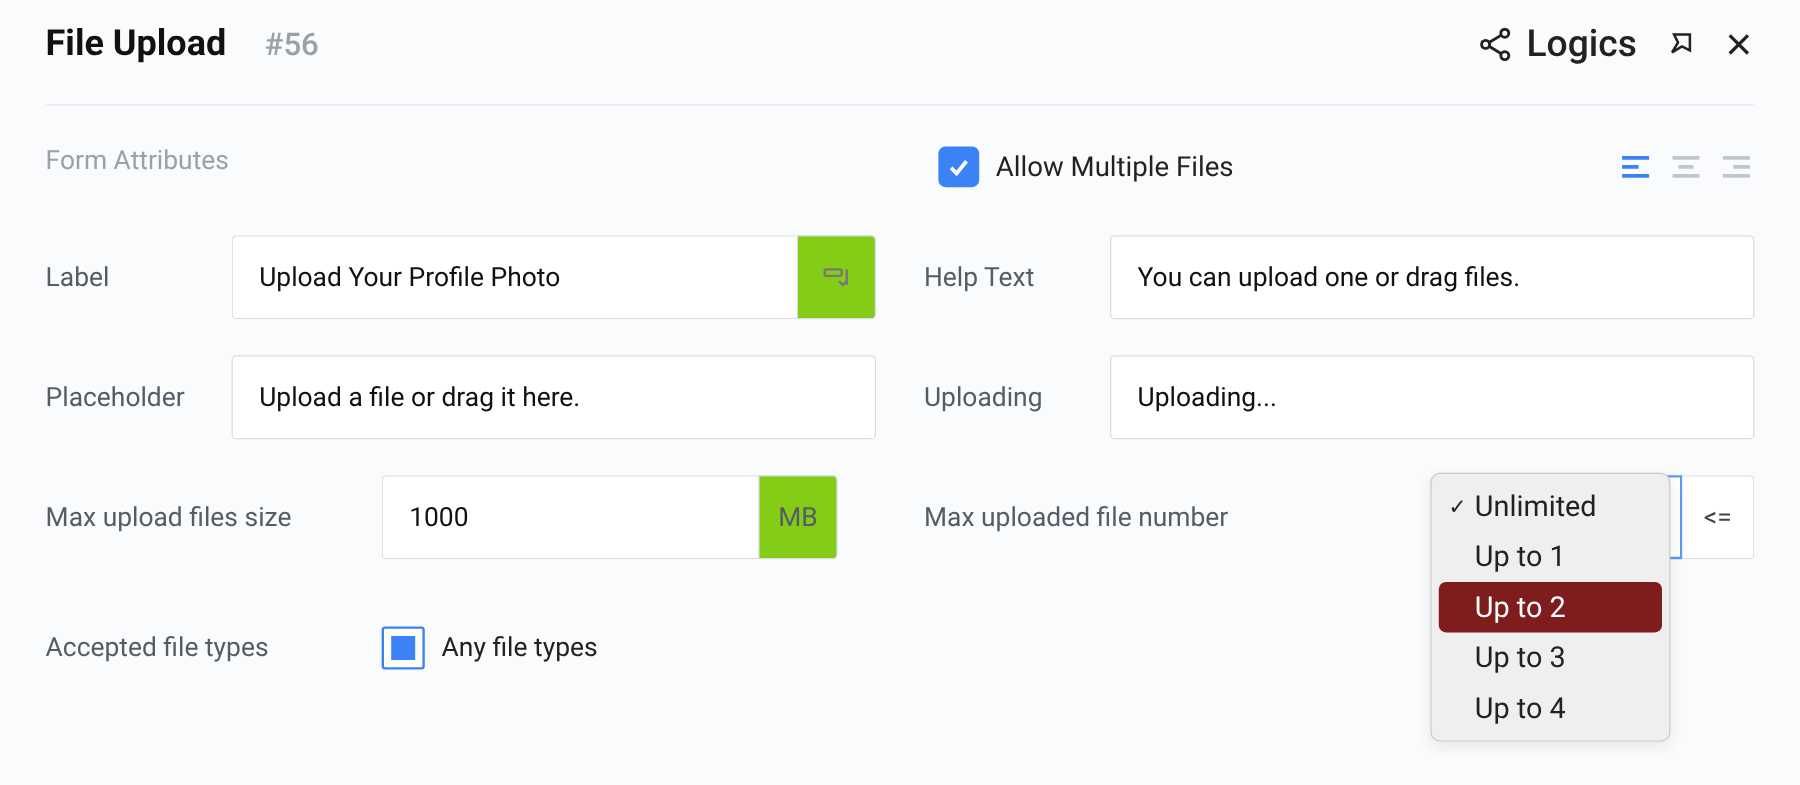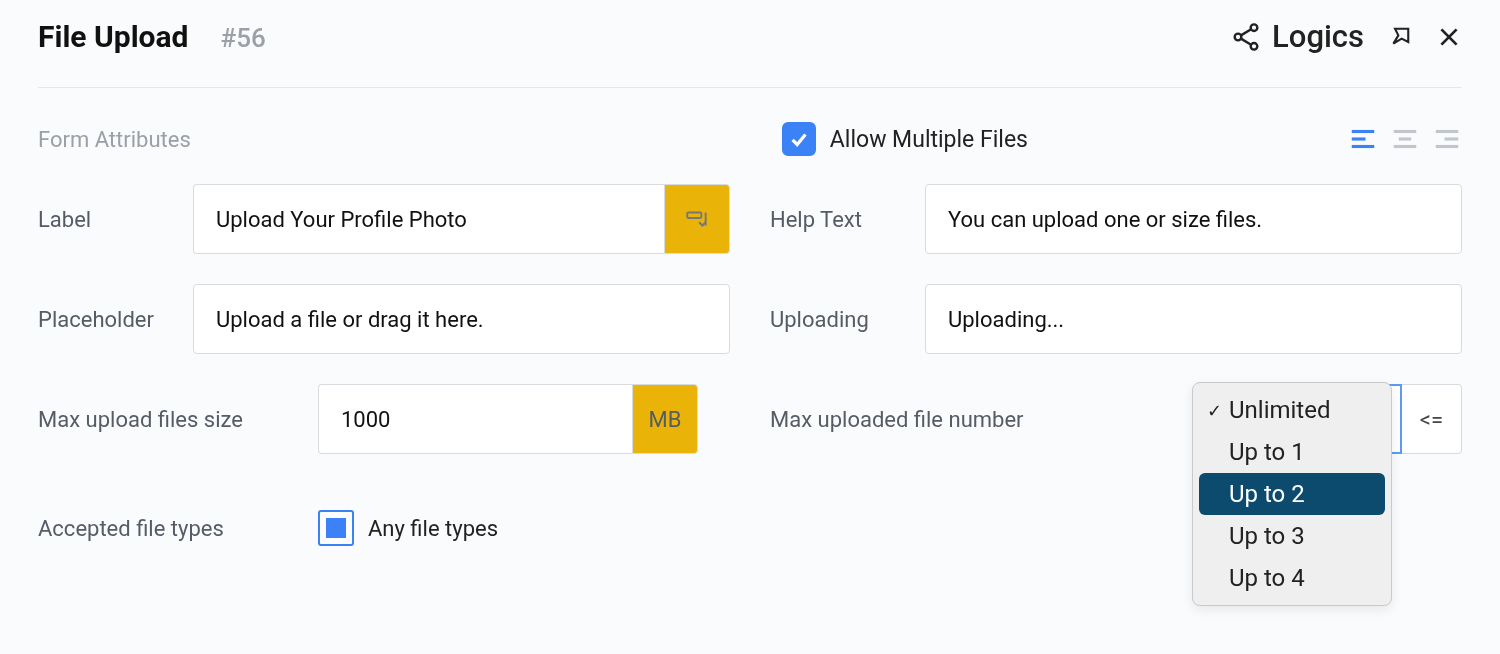--- a/index.html
+++ b/index.html
@@ -107,21 +107,21 @@
     color: #111;
     padding: 0 22px;
     display: flex;
     align-items: center;
   }
   .input-addon {
     width: 66px;
     height: 70px;
     border: 1px solid #d8dbe0;
     border-radius: 0 4px 4px 0;
-    background: #eab308;
+    background: #84cc16;
     display: flex;
     align-items: center;
     justify-content: center;
     font-size: 22px;
     color: #555c66;
   }
   .checkbox {
     width: 34px;
     height: 34px;
     border: 2px solid #3b82f6;
@@ -209,28 +209,28 @@
     position: relative;
     cursor: pointer;
   }
   .dropdown-item.selected::before {
     content: "✓";
     position: absolute;
     left: 8px;
     font-size: 18px;
   }
   .dropdown-item.hover {
-    background: #0c4a6e;
+    background: #7f1d1d;
     color: #fff;
   }
   .top-options-row {
     display: flex;
-    align-items: center;
+    align-items: flex-start;
     margin-top: 34px;
-    margin-bottom: 28px;
+    margin-bottom: 40px;
     gap: 24px;
   }
   .top-left { width: 50%; }
   .top-right { width: 50%; display: flex; align-items: center; padding-left: 20px; }
 </style>
 </head>
 <body>
 
 <div class="panel">
   <div class="header">
@@ -313,21 +313,21 @@
             <rect x="3" y="6" width="13" height="5" rx="1"></rect>
               <line x1="20" y1="6" x2="20" y2="18"></line>
               <polyline points="17 15 20 18 23 15" transform="translate(-3 0)"></polyline>
           </svg>
         </div>
       </div>
     </div>
     <div class="right-col">
       <span class="field-label">Help Text</span>
       <div class="input">
-        <span>You can upload one or size files.</span>
+        <span>You can upload one or drag files.</span>
       </div>
     </div>
 
     <div class="left-col">
       <span class="field-label">Placeholder</span>
       <div class="input">
         <span>Upload a file or drag it here.</span>
       </div>
     </div>
     <div class="right-col">

